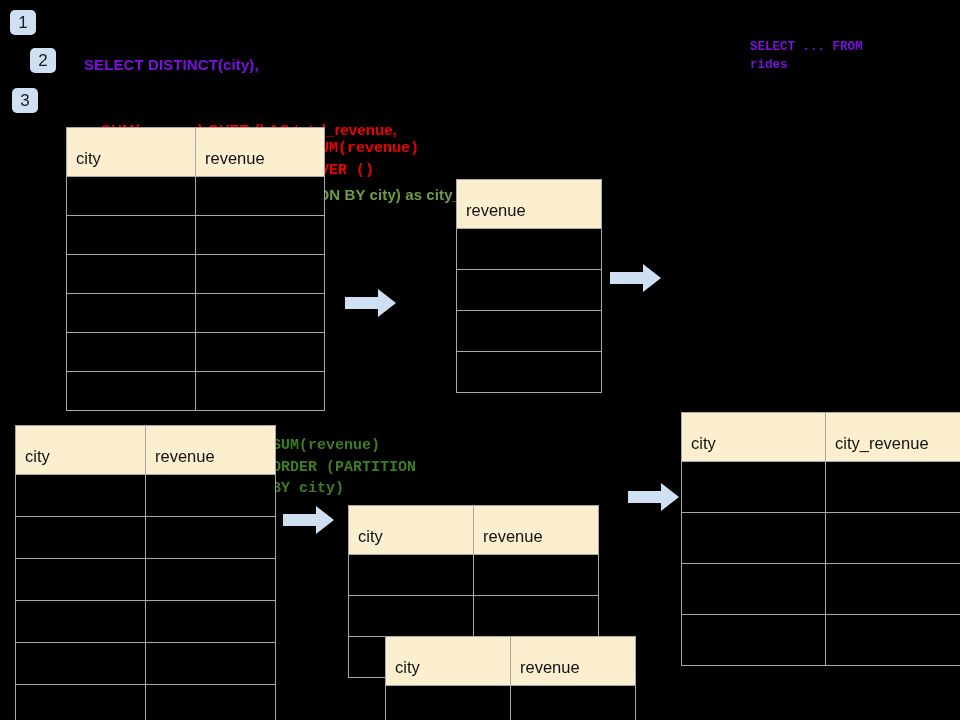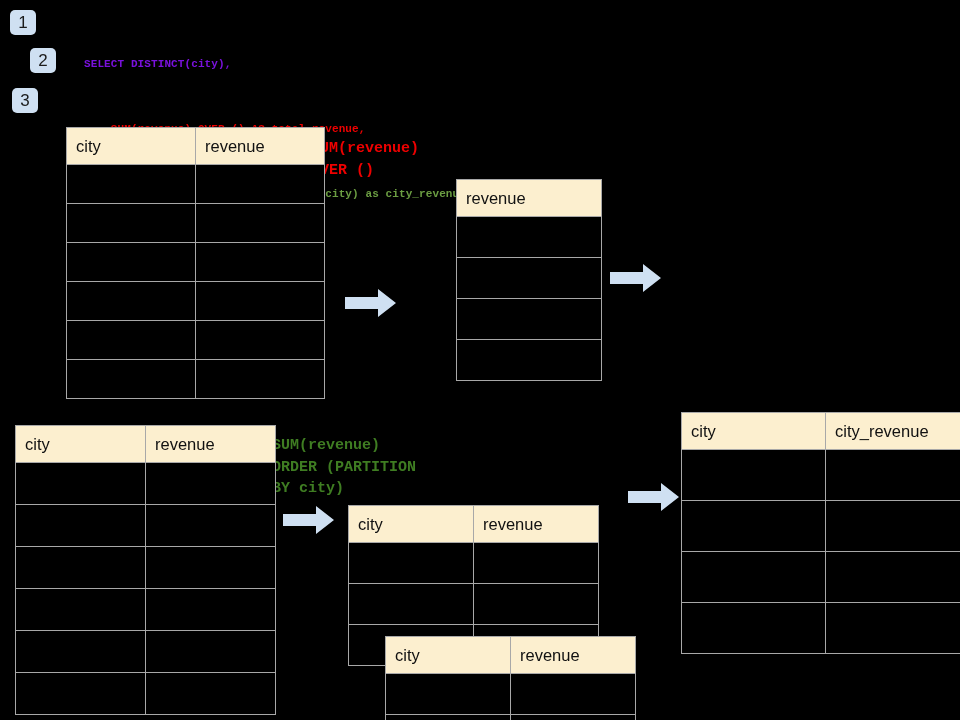--- a/index.html
+++ b/index.html
@@ -21,22 +21,22 @@
     letter-spacing:0;
   }
   #badge-1{left:10px;top:10px;}
   #badge-2{left:30px;top:48px;}
   #badge-3{left:12px;top:88px;}
 
   
   .sql{
     position:absolute;
     left:84px;top:11px;
-    font-family:Liberation Mono, monospace;
-    font-size:11px;
+    font-family:Liberation Sans, sans-serif;
+    font-size:15px;
     line-height:21.6px;
     white-space:pre;
     letter-spacing:0.1px;
     font-weight:bold;
   }
   .sql .ln{display:block;}
   .c-purple{color:#7a11dd;}
   .c-red{color:#ee0000;}
   .c-green{color:#6b9d42;}
 
@@ -74,21 +74,21 @@
     background:#000;
   }
   .tbl th{
     border:1px solid #a8a8a8;
     background:#fcefcf;
     color:#111;
     font-family:"Liberation Sans",sans-serif;
     font-size:16.5px;
     font-weight:normal;
     text-align:left;
-    padding:0 0 0 9px;
+    padding:12px 0 0 9px;
     height:36px;
   }
 
   
   #tbl-rides-top{left:66px;top:127px;width:239px;}
   #tbl-rides-top th,#tbl-rides-top td{width:119px;}
 
   #tbl-total-revenue{left:456px;top:179px;width:135px;}
   #tbl-total-revenue th,#tbl-total-revenue td{width:135px;}
   #tbl-total-revenue td{height:40px;}
@@ -126,20 +126,22 @@
   <div class="badge" id="badge-3">3</div>
 
   <div class="sql">
     <span class="ln c-purple">SELECT DISTINCT(city),</span>
     <span class="ln c-red">    SUM(revenue) OVER () AS total_revenue,</span>
     <span class="ln c-green">    SUM(revenue) OVER (PARTITION BY city) as city_revenue</span>
     <span class="ln c-purple">  FROM rides</span>
     <span class="ln c-purple">  ORDER by city_revenue DESC;</span>
   </div>
 
+  <div class="side-note">SELECT ... FROM
+rides</div>
 
   <div class="caption" id="cap-over-empty">SUM(revenue)
 OVER ()</div>
   <div class="caption" id="cap-over-partition">SUM(revenue)
 ORDER (PARTITION
 BY city)</div>
 
   <table class="tbl" id="tbl-rides-top">
     <thead>
       <tr>

